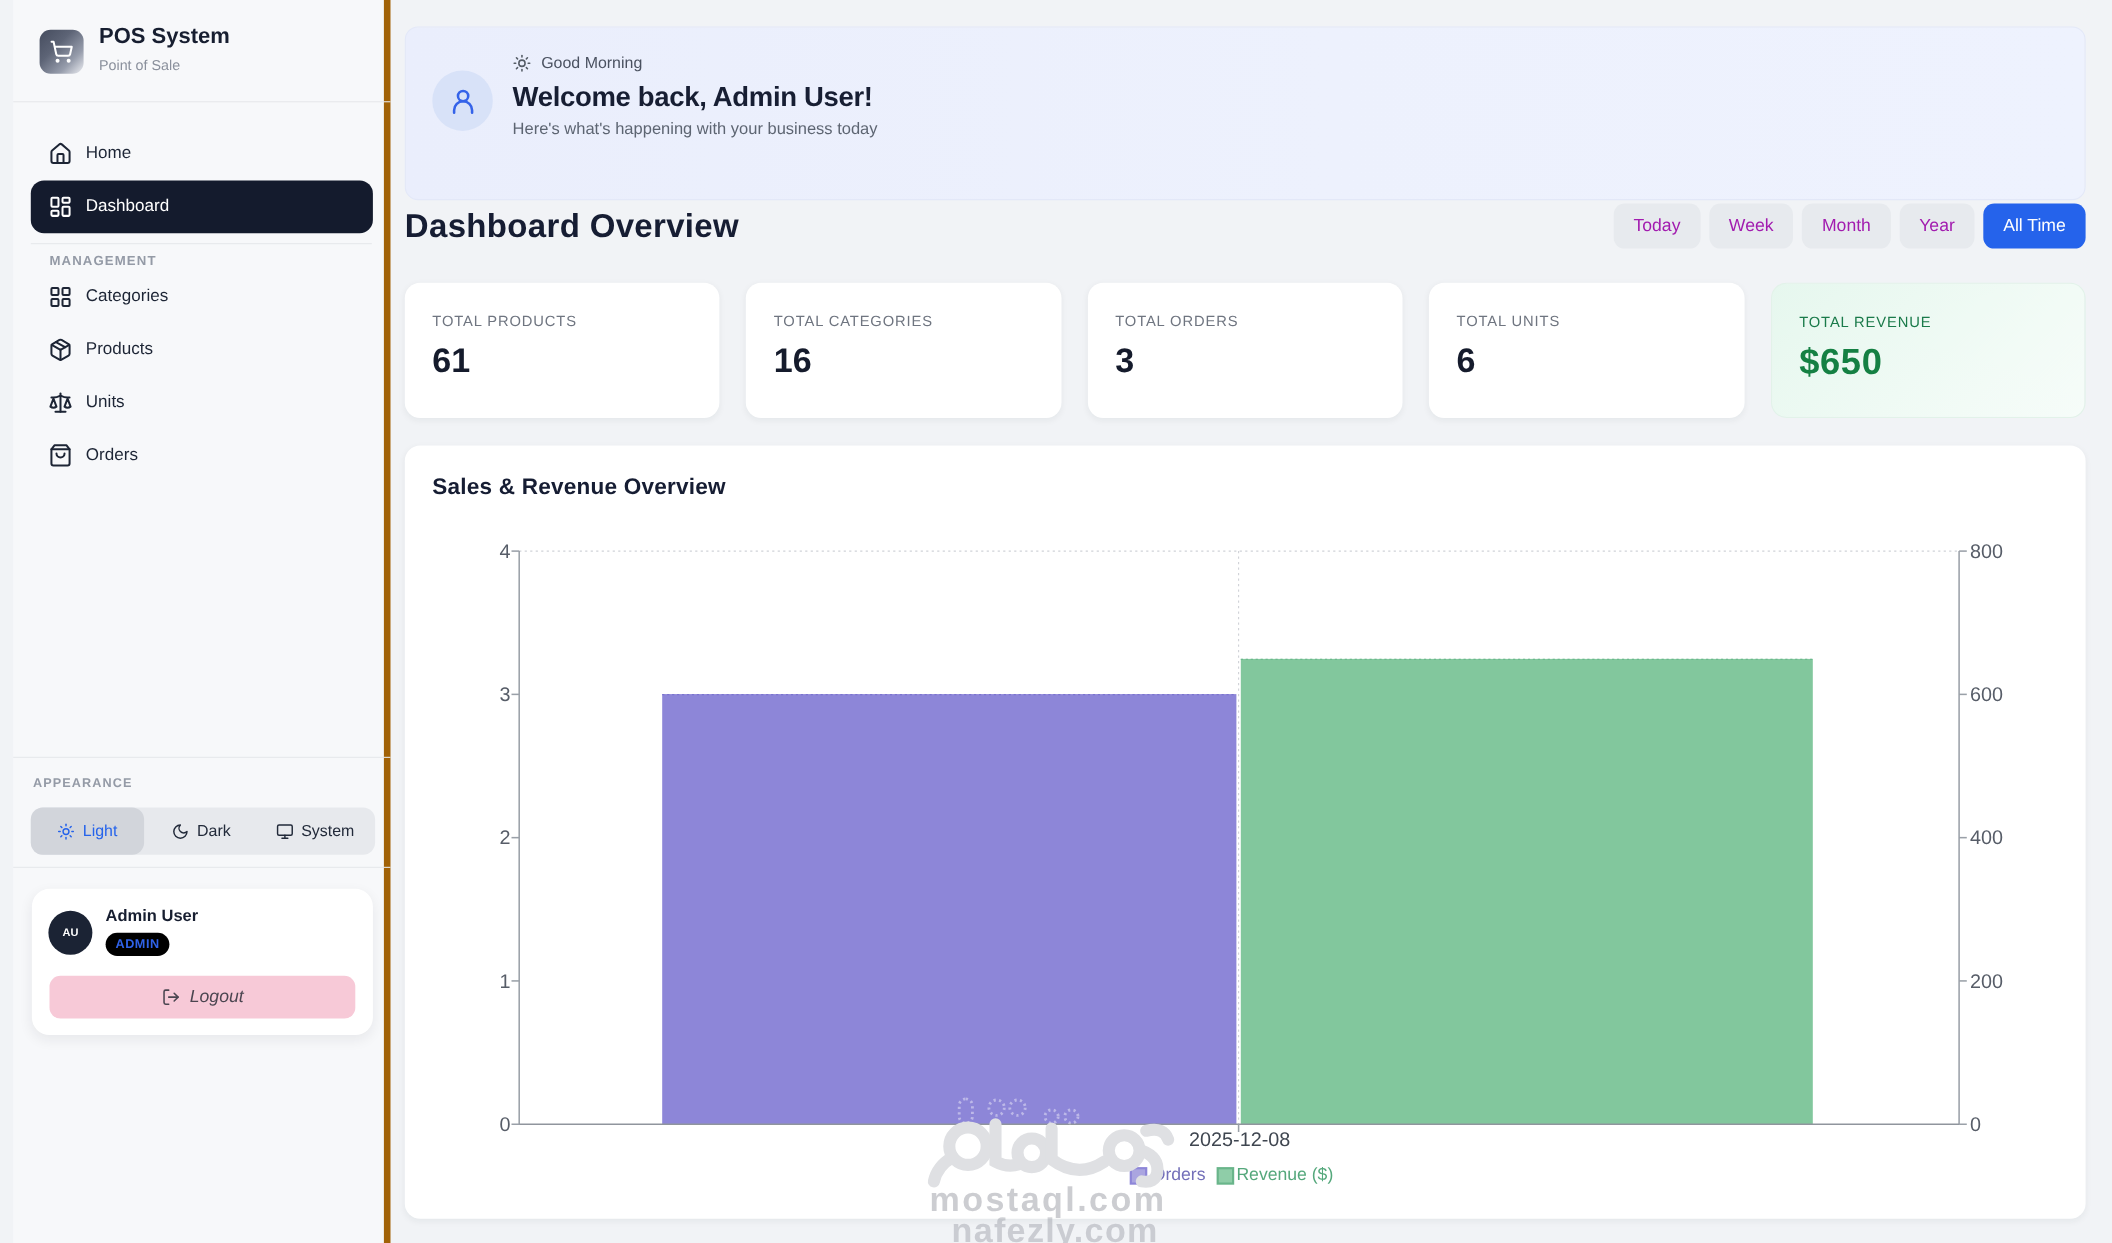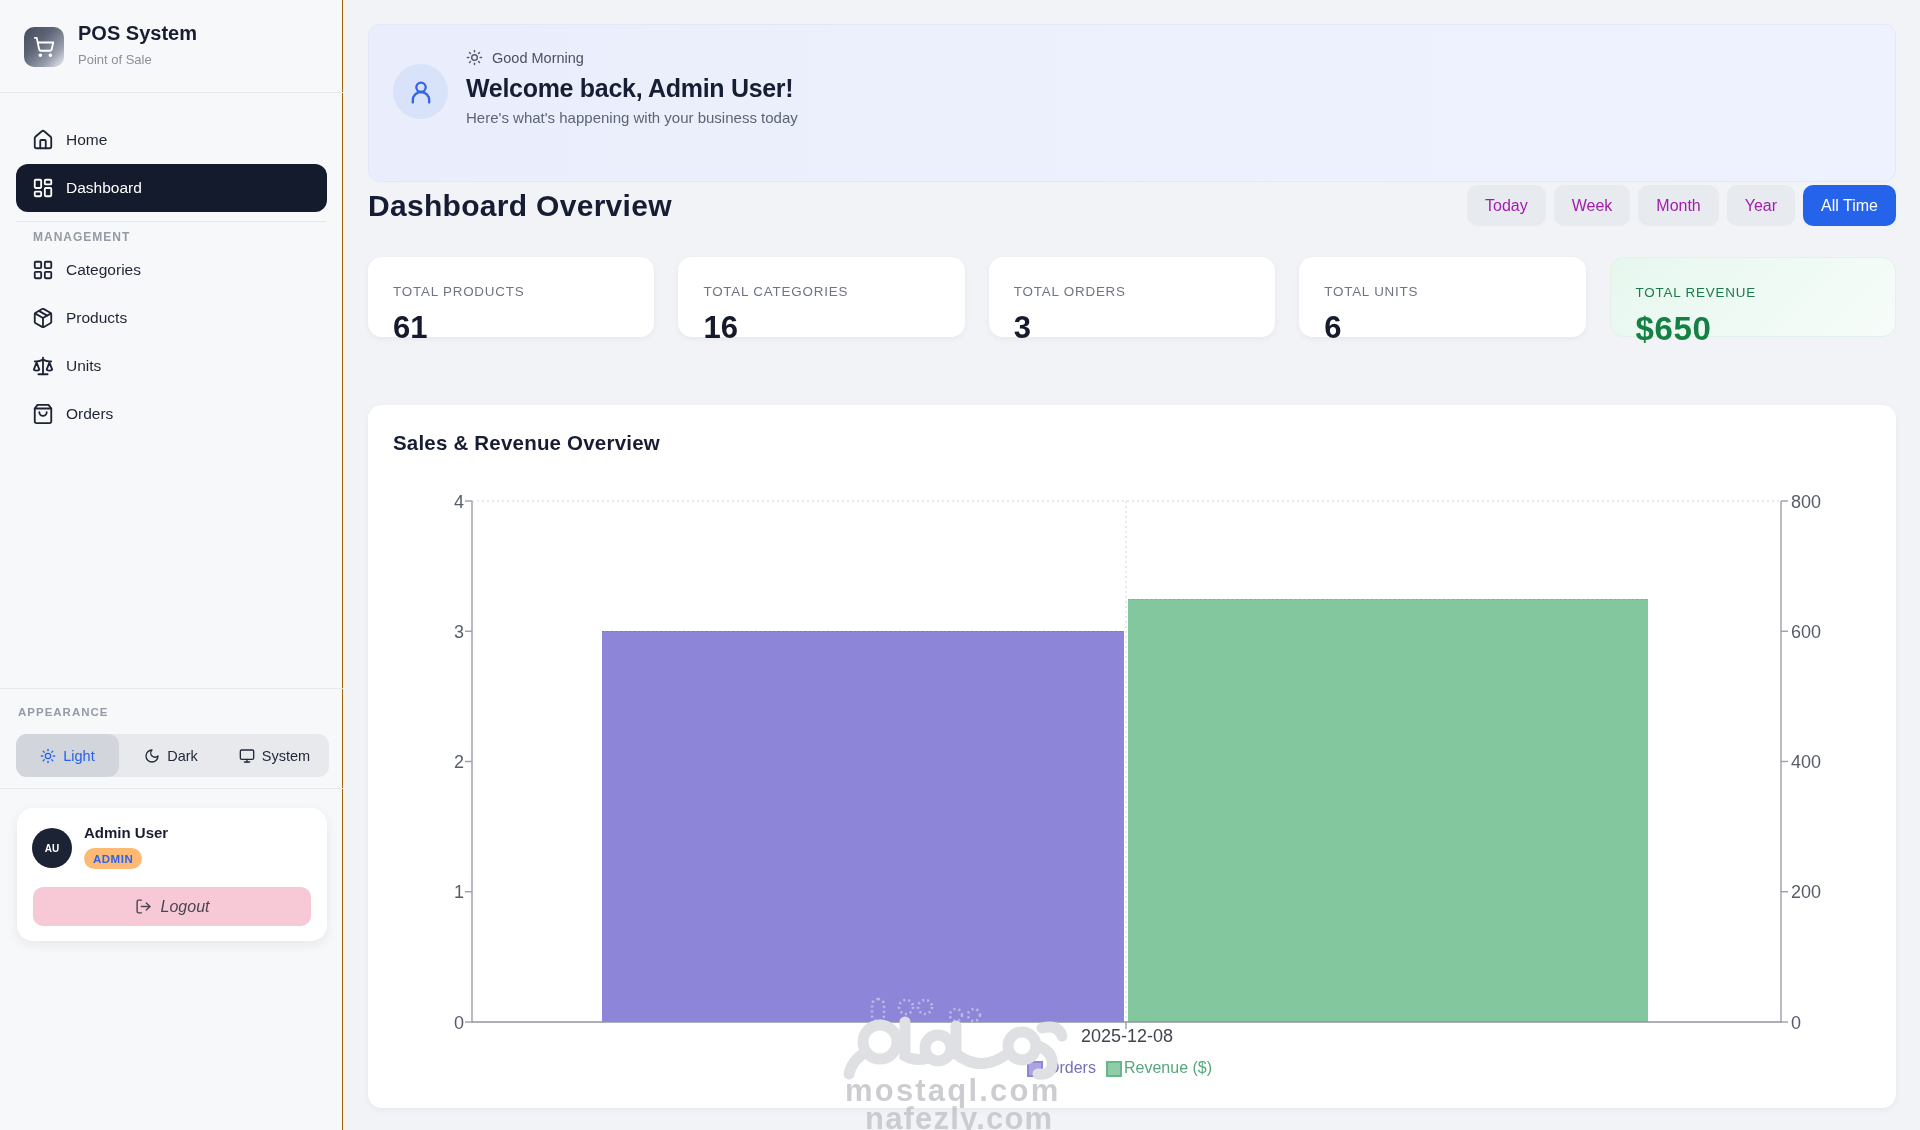--- a/index.html
+++ b/index.html
@@ -1,22 +1,22 @@
 <!DOCTYPE html>
 <html lang="en"><head>
 <meta charset="UTF-8">
 <title>POS System</title>
 <style>
   * { margin:0; padding:0; box-sizing:border-box; }
   html,body { width:1920px; height:1130px; overflow:hidden; }
   body { font-family:"Liberation Sans", sans-serif; background:#f1f3f6; position:relative; }
 
   
-  #sidebar { position:absolute; left:0; top:0; width:343px; height:1130px;
-    background:#f7f8fa; border-right:1px solid #a16207; }
+  #sidebar { position:absolute; left:12px; top:0; width:343px; height:1130px;
+    background:#f7f8fa; border-right:6px solid #a16207; }
   #logo-box { position:absolute; left:24px; top:27px; width:40px; height:40px; border-radius:10px;
     background:linear-gradient(135deg,#454c5e 0%,#5d6476 38%,#979dac 72%,#edeff3 100%);
     display:flex; align-items:center; justify-content:center; color:#fff; }
   #logo-title { position:absolute; left:78px; top:22px; font-size:20px; font-weight:700; color:#171e30; }
   #logo-sub { position:absolute; left:78px; top:52px; font-size:13px; color:#8a909c; }
   .sb-divider { position:absolute; left:0; width:343px; height:1px; background:#e6e8ec; }
 
   .nav-item { position:absolute; left:16px; width:311px; height:48px; border-radius:12px;
     display:flex; align-items:center; color:#1d2535; font-size:15.5px; font-weight:500; }
   .nav-item svg { margin-left:16px; margin-right:12px; flex:0 0 auto; }
@@ -30,21 +30,21 @@
     font-size:14.5px; color:#222a3a; gap:7px; }
   .seg-btn.active { background:#d2d5db; color:#2563eb; font-weight:500; }
 
   
   #user-card { position:absolute; left:17px; top:808px; width:310px; height:133px; background:#fff;
     border-radius:16px; box-shadow:0 4px 12px rgba(25,32,48,.07); }
   #avatar { position:absolute; left:15px; top:20px; width:40px; height:40px; border-radius:50%;
     background:#1b2334; color:#fff; font-size:10px; font-weight:600; display:flex; align-items:center; justify-content:center; }
   #user-name { position:absolute; left:67px; top:16px; line-height:18px; font-size:15px; font-weight:700; color:#171e30; }
   #user-badge { position:absolute; left:67px; top:40px; height:21px; padding:0 9px; border-radius:11px;
-    background:#fdba74; color:#2f62e8; font-size:11.5px; font-weight:700; letter-spacing:.5px;
+    background:#000000; color:#2f62e8; font-size:11.5px; font-weight:700; letter-spacing:.5px;
     display:inline-flex; align-items:center; }
   #logout { position:absolute; left:16px; top:79px; width:278px; height:39px; border-radius:10px;
     background:#f7c9d7; color:#4b4550; font-size:16px; font-weight:500;
     display:flex; align-items:center; justify-content:center; gap:9px;font-style:italic; }
 
   
   #banner { position:absolute; left:368px; top:24px; width:1528px; height:158px; border-radius:12px;
     background:linear-gradient(90deg,#eaeefc 0%,#edf1fd 55%,#eef2fe 100%); border:1px solid #e3e8f8; }
   #banner-avatar { position:absolute; left:24px; top:39px; width:55px; height:55px; border-radius:50%;
     background:#d8e2f8; display:flex; align-items:center; justify-content:center; color:#3563e9; }
@@ -52,21 +52,21 @@
     font-size:14.5px; color:#4a5160; }
   #welcome { position:absolute; left:97px; top:50px; line-height:26px; font-size:25px; letter-spacing:-.3px; font-weight:700; color:#171e33; }
   #banner-sub { position:absolute; left:97px; top:84px; font-size:15px; color:#5d6572; }
 
   #page-title { position:absolute; left:368px; top:189px; font-size:30px; font-weight:700; color:#161d33; letter-spacing:.3px; }
   #filters { position:absolute; right:24px; top:185px; display:flex; gap:8px; }
   .fbtn { height:41px; padding:0 18px; border-radius:10px; background:#e7eaee; color:#a21caf;
     font-size:16px; display:flex; align-items:center; }
   .fbtn.active { background:#2563eb; color:#fff; }
 
-  #stats { position:absolute; left:368px; top:257px; width:1528px; height:80px;
+  #stats { position:absolute; left:368px; top:257px; width:1528px; height:123px;
     display:grid; grid-template-columns:repeat(5,1fr); gap:24px; }
   .stat { background:#fff; border-radius:14px; box-shadow:0 2px 6px rgba(25,32,48,.05); position:relative; }
   .stat .lbl { position:absolute; left:25px; top:27px; font-size:13.4px; letter-spacing:.8px; color:#6f7580; }
   .stat .val { position:absolute; left:25px; top:55px; font-size:31px; line-height:32px; font-weight:700; color:#151b2c; }
   .stat.rev { background:linear-gradient(135deg,#e6f7ee 0%,#f2fbf6 70%,#f6fcf9 100%); box-shadow:none; border:1px solid #e2f2e9; }
   .stat.rev .lbl { color:#1a7a4a; }
   .stat.rev .val { color:#158043; font-size:33px; letter-spacing:.6px; }
 
   #chart-card { position:absolute; left:368px; top:405px; width:1528px; height:703px; background:#fff;
     border-radius:14px; box-shadow:0 2px 6px rgba(25,32,48,.05); }

